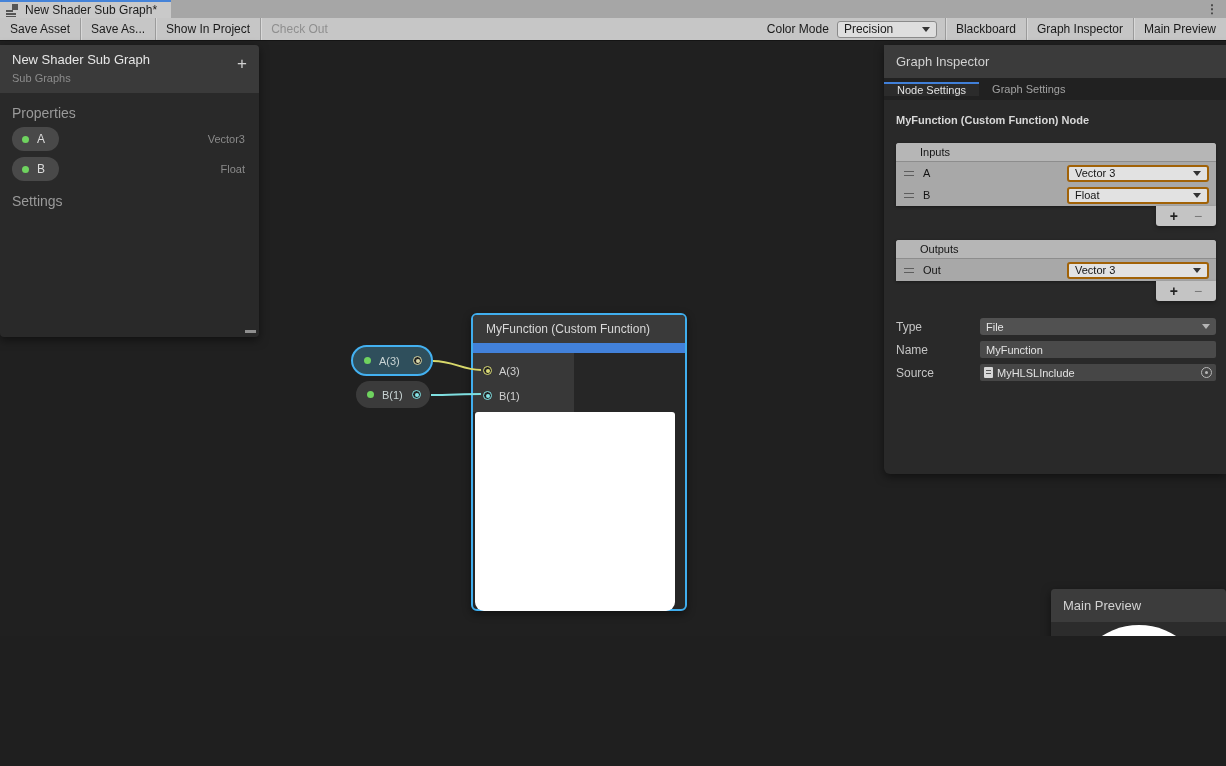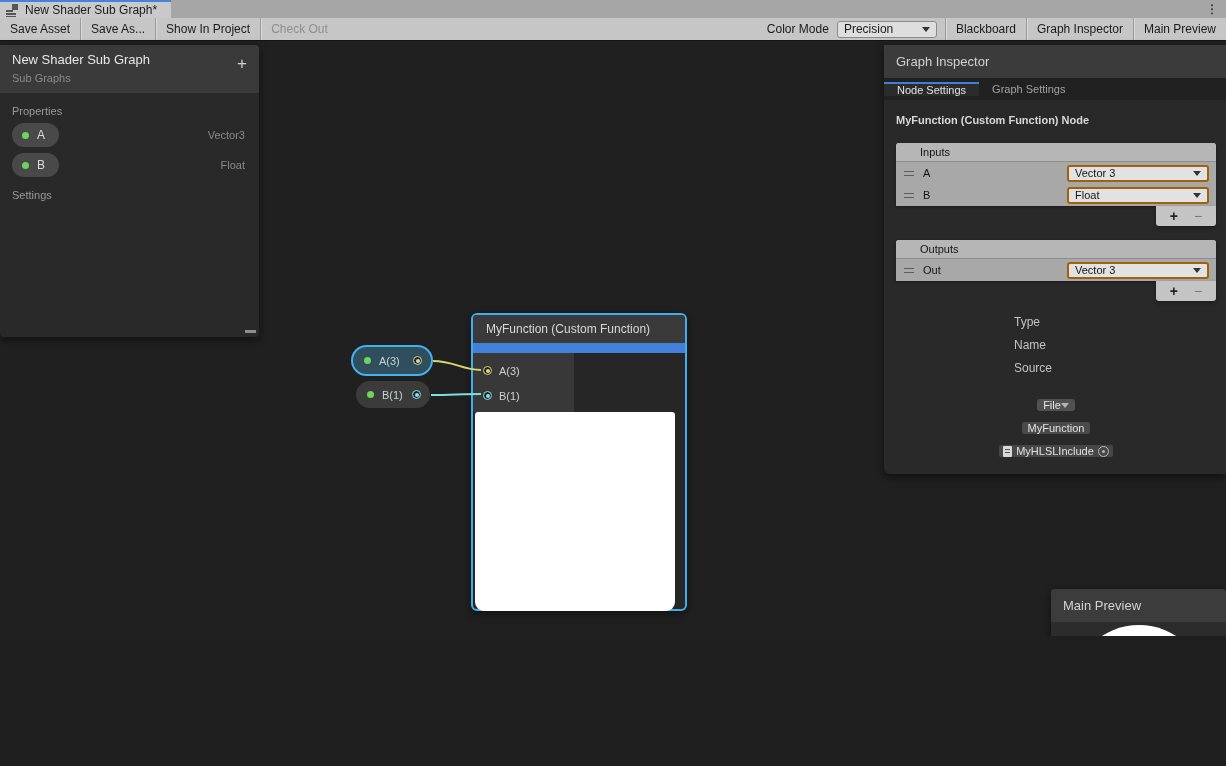--- a/index.html
+++ b/index.html
@@ -66,21 +66,21 @@
   
   .panel { position:absolute; background:#292929; box-shadow:0 3px 10px rgba(0,0,0,.5); z-index:5; }
   .panel-header { background:#3b3b3b; color:#d2d2d2; display:flex; align-items:center; padding:0 12px; }
 
   
   .blackboard { left:0; top:4px; width:259px; height:292px; border-radius:0 4px 4px 4px; }
   .bb-header { height:48px; background:#3a3a3a; position:relative; border-radius:0 4px 0 0; padding:7px 12px 0 12px; }
   .bb-title { color:#e6e6e6; font-size:13px; }
   .bb-sub { color:#8c8c8c; font-size:11px; margin-top:5px; }
   .bb-plus { position:absolute; right:12px; top:10px; color:#d2d2d2; font-size:17px; line-height:1; cursor:default; }
-  .bb-section { color:#9a9a9a; font-size:11px; padding:0 12px; margin-top:12px; }
+  .bb-section { color:#9a9a9a; font-size:14px; padding:0 12px; margin-top:12px; }
   .bb-row { display:flex; align-items:center; margin-top:6px; padding:0 14px 0 12px; }
   .bb-pill { height:24px; display:flex; align-items:center; background:#494949; border-radius:12px; padding:0 14px 0 10px; gap:8px; }
   .bb-pill .dot { width:7px; height:7px; border-radius:50%; background:#6fd35f; }
   .bb-pill .bname { color:#dcdcdc; font-size:12px; }
   .bb-type { margin-left:auto; color:#8a8a8a; font-size:11px; }
   .resize-handle { position:absolute; right:3px; bottom:4px; width:11px; height:3px; background:#8f8f8f; }
 
   
   .ginspector { left:884px; top:4px; width:342px; height:429px; border-radius:0 0 0 6px; }
   .gi-header { height:33px; font-size:13px; }
@@ -94,21 +94,21 @@
   .ulist-header { height:19px; background:#b6b6b6; border-bottom:1px solid #8d8d8d; color:#141414; font-size:11px; display:flex; align-items:center; padding:0 24px; border-radius:3px 3px 0 0; }
   .ulist-row { height:22px; display:flex; align-items:center; padding:0 7px 0 8px; font-size:11px; color:#141414; }
   .drag-handle { width:10px; height:5px; border-top:1px solid #5d5d5d; border-bottom:1px solid #5d5d5d; margin-right:9px; flex:0 0 10px; }
   .row-name { color:#141414; }
   .udropdown { margin-left:auto; width:142px; height:17px; background:#e2e2e2; border:2px solid #a16207; border-radius:3px; display:flex; align-items:center; padding:0 6px; font-size:11px; color:#141414; }
   .ulist-wrap { margin-bottom:14px; }
   .ulist-footer { margin-left:auto; width:60px; height:20px; background:#c4c4c4; border-radius:0 0 3px 3px; display:flex; align-items:center; justify-content:center; gap:16px; box-shadow:0 2px 4px rgba(0,0,0,.35); }
   .ulist-footer .plus { color:#222; font-size:14px; font-weight:bold; line-height:1; }
   .ulist-footer .minus { color:#777; font-size:14px; line-height:1; }
 
-  .gi-field { display:flex; align-items:center; height:23px;flex-direction:column; }
+  .gi-field { display:flex; align-items:center; height:23px; }
   .gi-flabel { width:84px; color:#c4c4c4; font-size:12px; flex:0 0 84px; }
   .gi-select { flex:1; height:17px; background:#515151; border-radius:3px; display:flex; align-items:center; padding:0 6px; color:#e6e6e6; font-size:11px;text-align:center; }
   .gi-select .caret { border-top-color:#b5b5b5; }
   .gi-input { flex:1; height:17px; background:#4a4a4a; border-radius:2px; display:flex; align-items:center; padding:0 6px; color:#e2e2e2; font-size:11px; }
   .gi-object { flex:1; height:17px; background:#464646; border-radius:2px; display:flex; align-items:center; padding:0 4px; color:#e2e2e2; font-size:11px; gap:4px; }
   .doc-icon { width:9px; height:11px; background:#d8d8d8; border-radius:1px; position:relative; flex:0 0 9px; }
   .doc-icon::after { content:""; position:absolute; left:2px; top:3px; width:5px; height:1px; background:#555; box-shadow:0 3px 0 #555; }
   .picker-icon { margin-left:auto; width:11px; height:11px; border:1px solid #b8b8b8; border-radius:50%; position:relative; flex:0 0 11px; }
   .picker-icon::after { content:""; position:absolute; left:3px; top:3px; width:3px; height:3px; background:#b8b8b8; border-radius:50%; }
 

